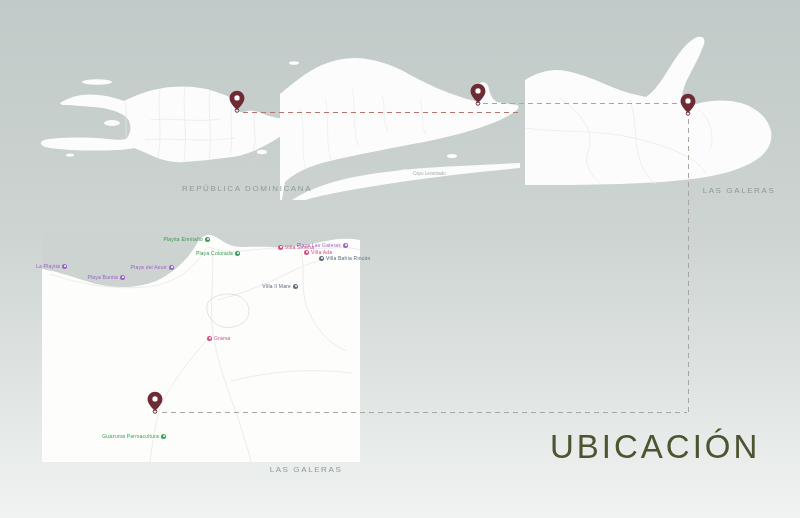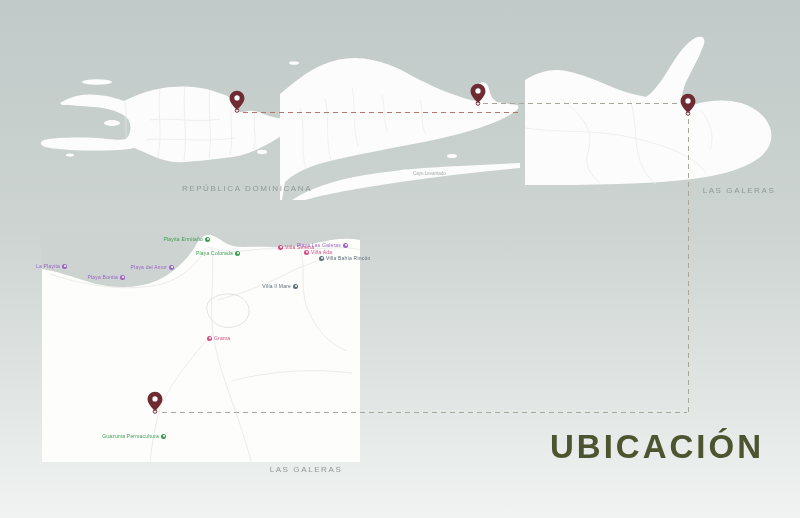--- a/index.html
+++ b/index.html
@@ -7,21 +7,21 @@
   #stage{
     position:relative;width:800px;height:518px;overflow:hidden;
     background:linear-gradient(180deg,#c1cac8 0%, #cdd4d2 45%, #f0f3f1 100%);
   }
   .map-svg{position:absolute;display:block;}
   .map-label{
     position:absolute;width:220px;text-align:center;
     font-size:8px;letter-spacing:1.6px;color:var(--c-label,#8f9995);
   }
   .page-title{
-    position:absolute;font-size:33px;letter-spacing:3px;font-weight:700;
+    position:absolute;font-size:33px;letter-spacing:3px;font-weight:400;
     color:var(--c-title,#4d5430);white-space:nowrap;
   }
   .route-line-h{position:absolute;height:1px;z-index:4;
     background:repeating-linear-gradient(90deg,var(--lc) 0 5px,transparent 5px 9px);}
   .route-line-v{position:absolute;width:1px;z-index:4;
     background:repeating-linear-gradient(180deg,var(--lc) 0 5px,transparent 5px 9px);}
   .pin{position:absolute;z-index:6;width:16px;height:23px;}
   .pin svg{display:block;}
   .big-map{
     position:absolute;left:42px;top:232px;width:318px;height:230px;

